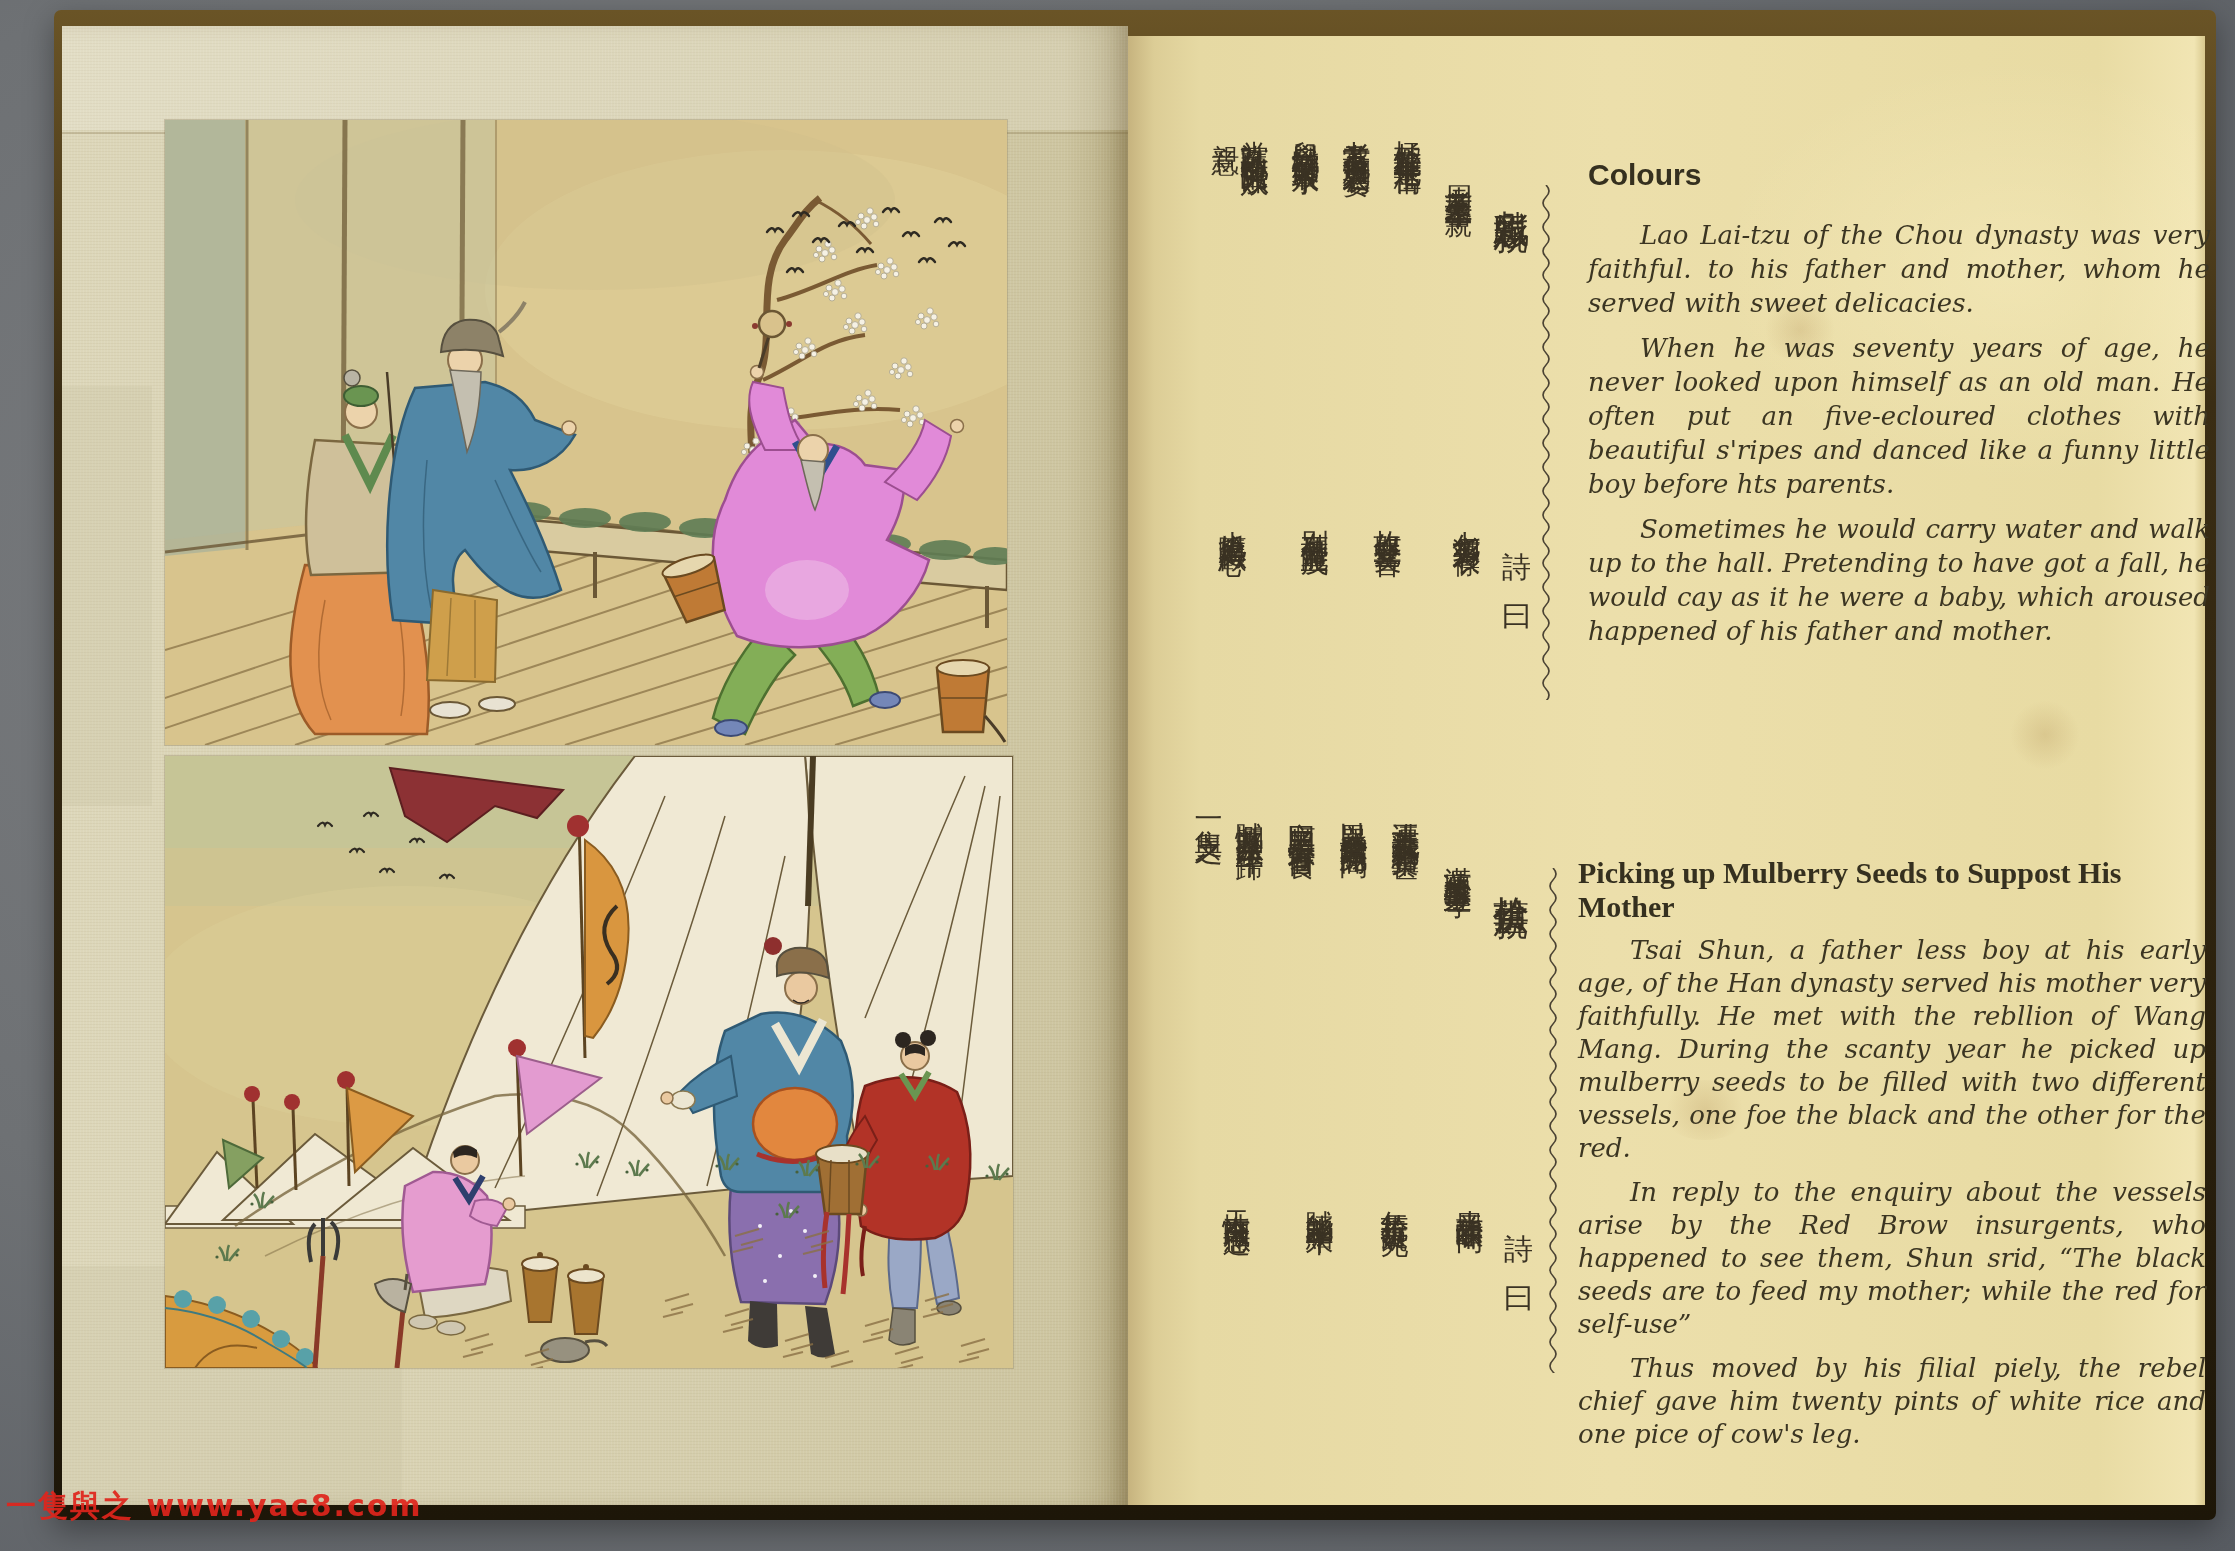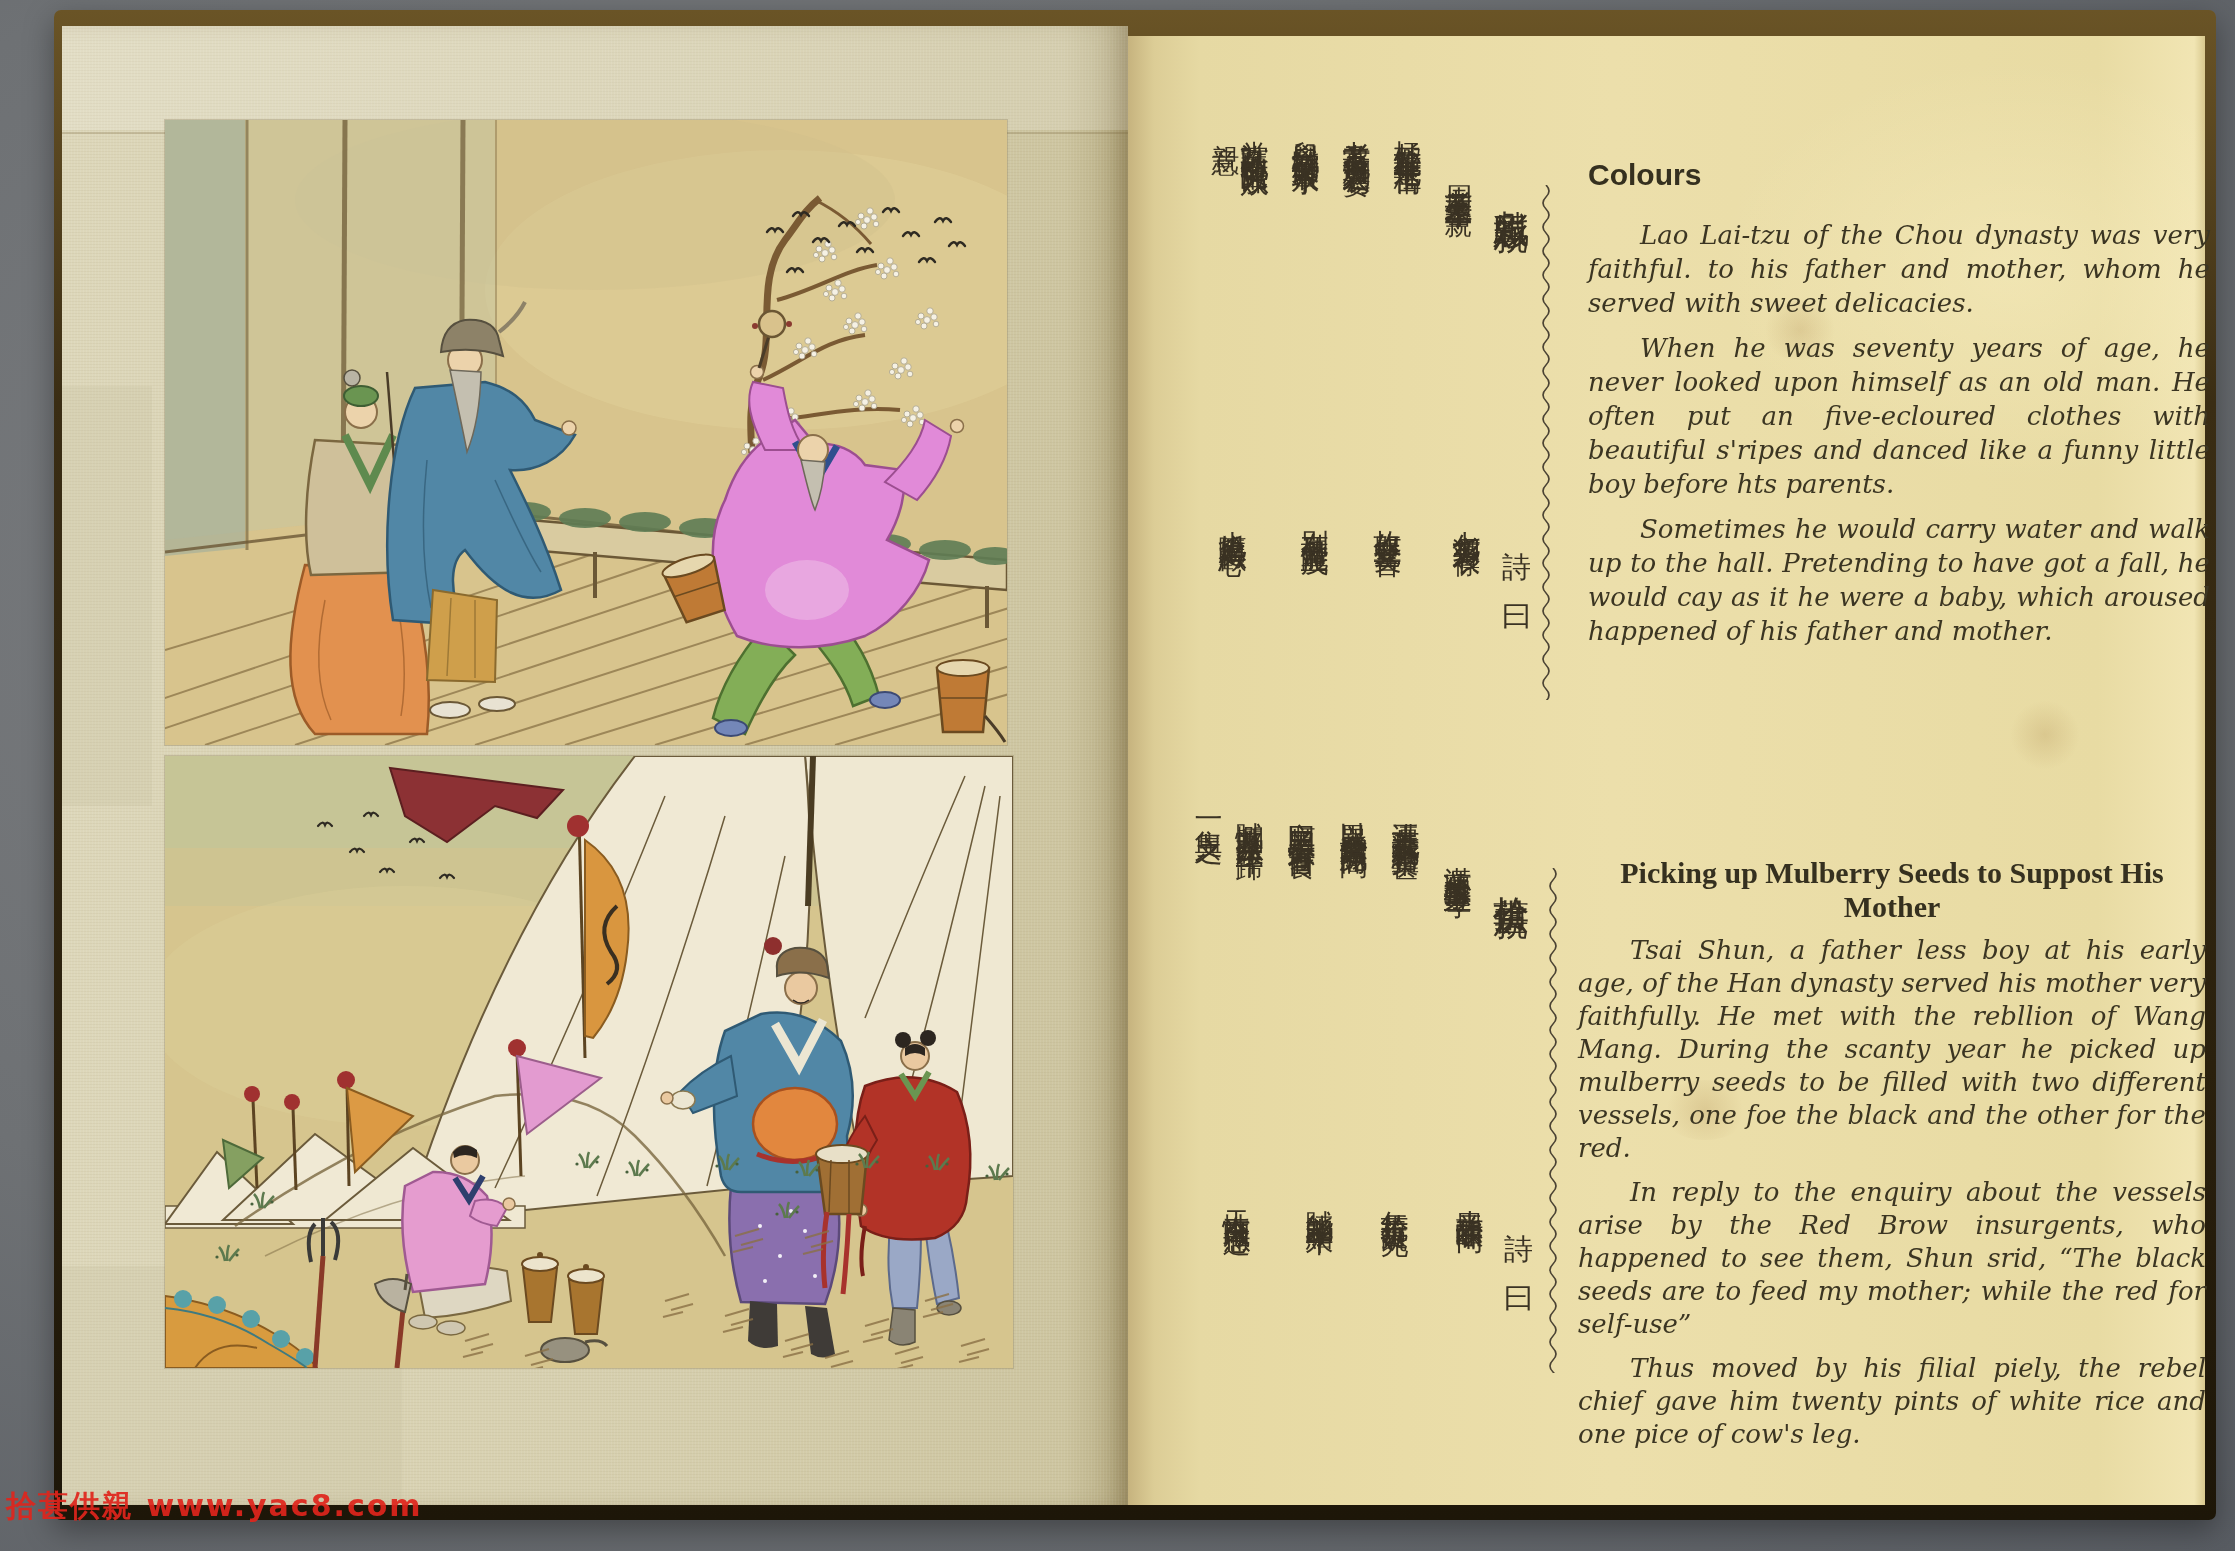--- a/index.html
+++ b/index.html
@@ -42,21 +42,21 @@
   }
   .cjk.title{font-size:36px;letter-spacing:2px;}
   .cjk.story{font-size:28px;letter-spacing:3px;}
   .cjk.poem{font-size:28px;letter-spacing:3px;}
   .cjk.poemlabel{font-size:29px;letter-spacing:55px;}
   .wavy{position:absolute;width:12px;}
 
   .eng{position:absolute;color:#3b3522;}
   .eng .t1{font-family:"Liberation Serif", serif;font-size:30px;text-align:center;margin:0 0 20px;color:#35301f;}
   .eng .t2{font-family:Liberation Sans, sans-serif;font-size:30px;text-align:left;margin:0 0 26px;color:#35301f;}
-  .eng .t3{font-family:"Liberation Serif", serif;font-size:30px;text-align:center;margin:0 0 10px;color:#35301f;}
+  .eng .t3{font-family:"Liberation Serif", serif;font-size:30px;text-align:left;margin:0 0 10px;color:#35301f;}
   .eng p{font-family:"DejaVu Serif", serif;font-style:italic;font-size:26px;line-height:34px;
          text-align:justify;margin:8px 0 11px;text-indent:52px;}
   .eng.s2 p{line-height:33px;}
 
   .watermark{
     position:absolute;left:6px;top:1486px;
     font-family:"DejaVu Sans", sans-serif;font-weight:700;font-size:30px;letter-spacing:2px;
     color:#e0251c;opacity:.92;
   }
 </style>
@@ -457,13 +457,13 @@
   <div class="cjk poem" style="left:89px;top:1152px">天性由來可感通</div>
 
   <div class="eng s2" style="left:450px;top:820px;width:628px">
     <h3 class="t3">Picking up Mulberry Seeds to Suppost His Mother</h3>
     <p>Tsai Shun, a father less boy at his early age, of the Han dynasty served his mother very faithfully.  He met with the rebllion of Wang Mang.  During the scanty year he picked up mulberry seeds to be filled with two different vessels, one foe the black and the other for the red.</p>
     <p>In reply to the enquiry about the vessels arise by the Red Brow insurgents, who happened to see them, Shun srid, “The black seeds are to feed my mother; while the red for self-use”</p>
     <p>Thus moved by his filial piely, the rebel chief gave him twenty pints of white rice and one pice of cow's leg.</p>
   </div>
 </div>
 
-<div class="watermark">拾葚供親 www.yac8.com</div>
+<div class="watermark">一隻與之 www.yac8.com</div>
 
 </body></html>

